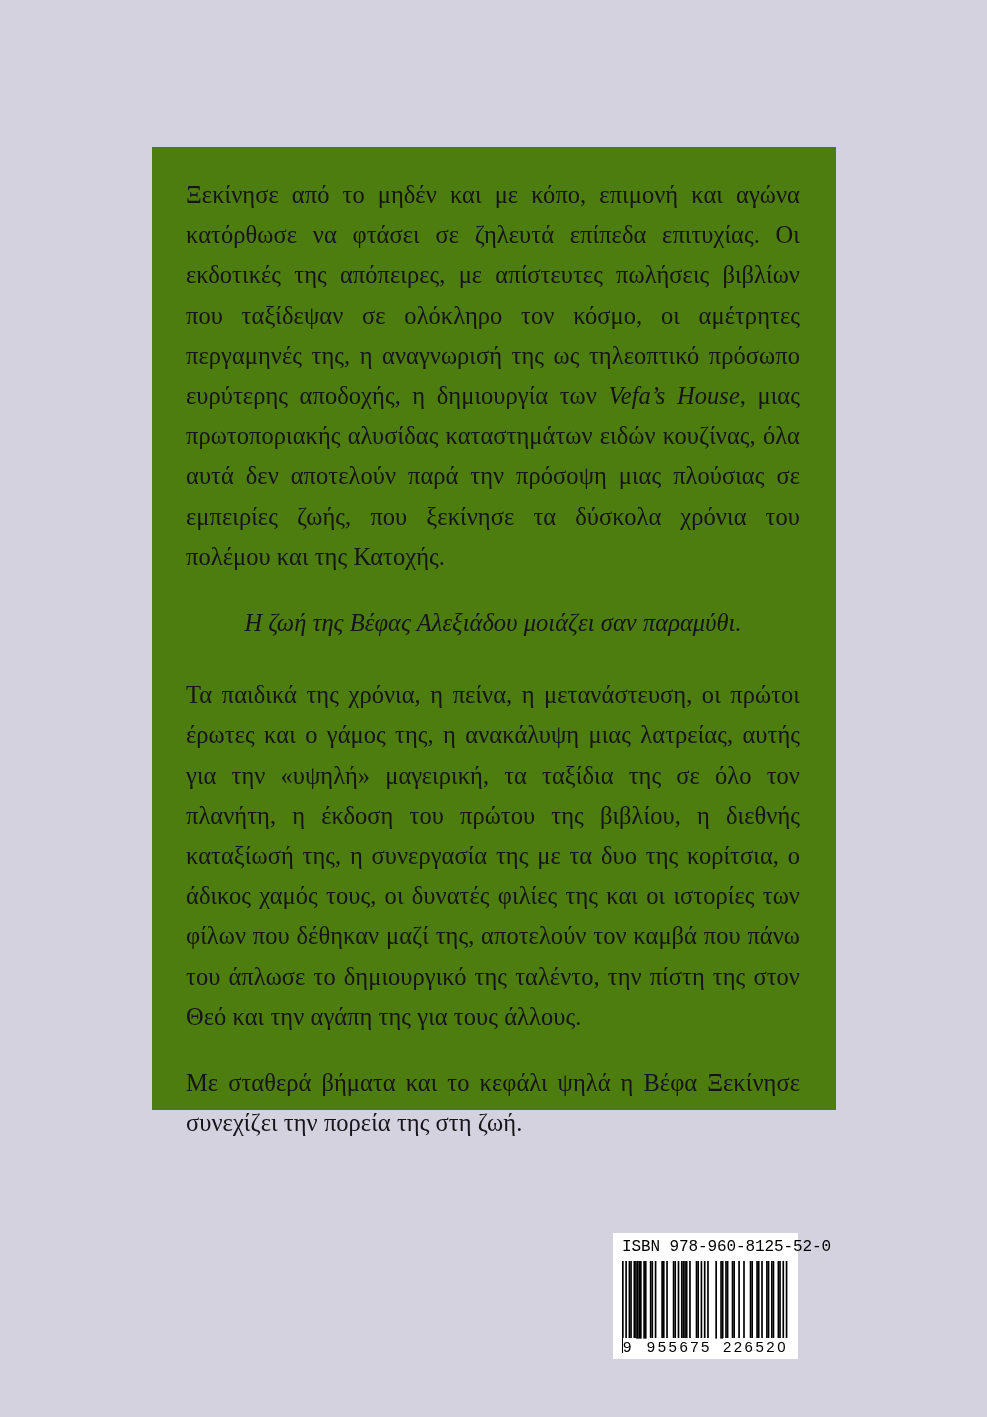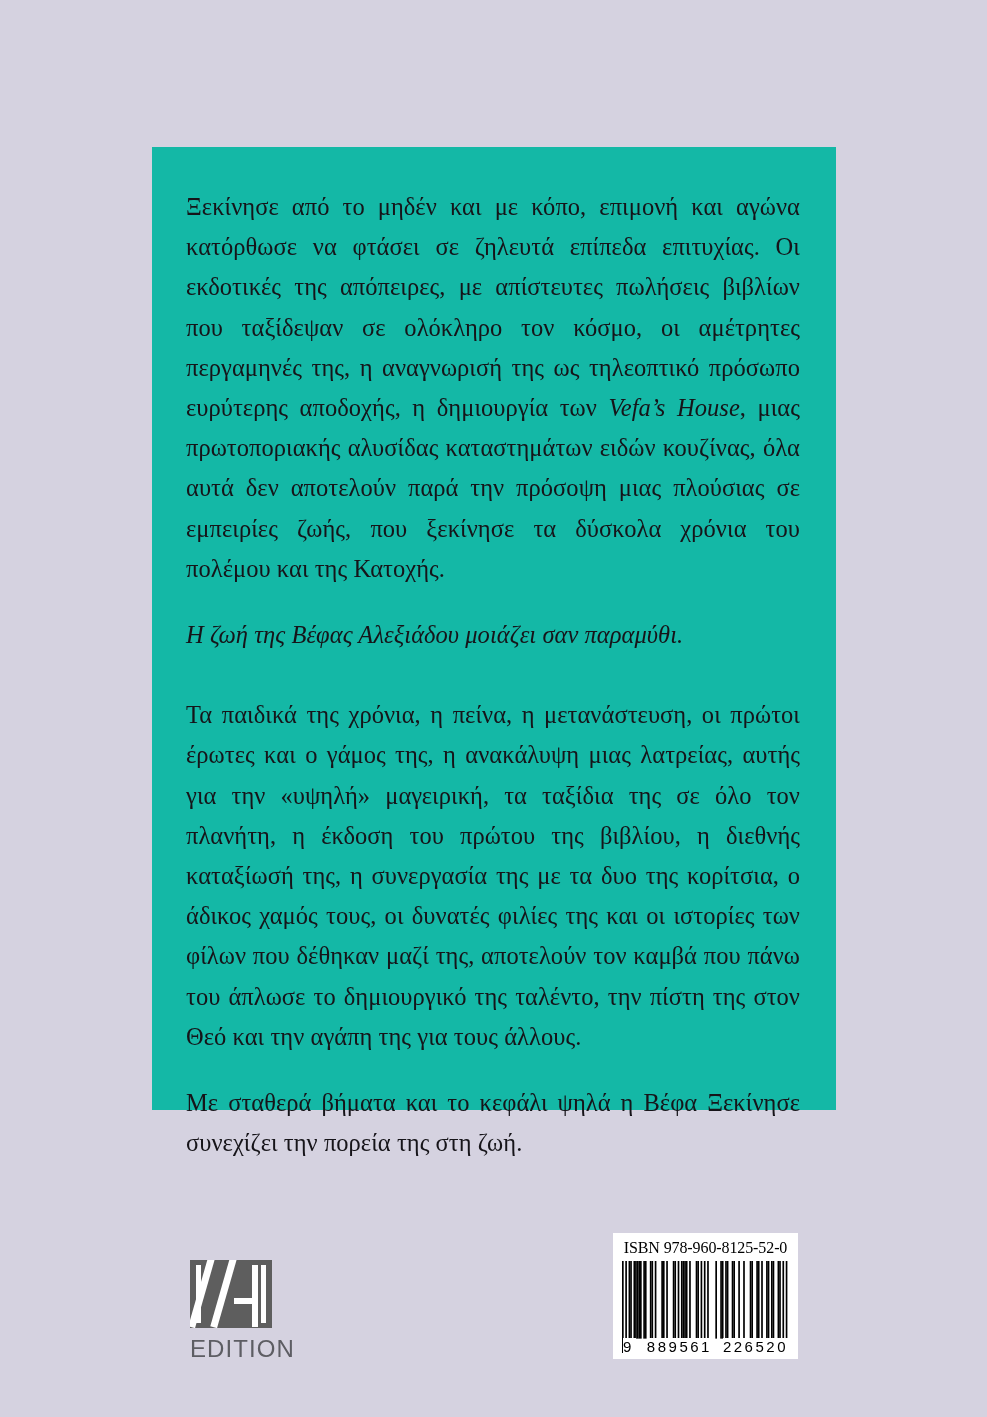--- a/index.html
+++ b/index.html
@@ -22,41 +22,41 @@
     background: #d5d2e0;
   }
 
   
   .text-panel {
     position: absolute;
     left: 152px;
     top: 147px;
     width: 684px;
     height: 963px;
-    background: #14b8a6;
+    background: #4d7c0f;
     box-sizing: border-box;
-    padding: 40px 36px 30px 34px;
+    padding: 28px 36px 30px 34px;
   }
 
   .blurb {
     font-size: 24.5px;
     line-height: 40.2px;
     color: #161419;
     text-align: justify;
     text-justify: inter-word;
     margin: 0 0 26px 0;
     hyphens: manual;
     -webkit-hyphens: manual;
     letter-spacing: 0.05px;
   }
   .blurb:last-child { margin-bottom: 0; }
   .blurb.italic {
     font-style: italic;
-    text-align: left;
-    margin-bottom: 40px;
+    text-align: center;
+    margin-bottom: 32px;
   }
   .blurb .it { font-style: italic; }
 
   
   .logo-block {
     position: absolute;
     left: 190px;
     top: 1260px;
     width: 110px;
   }
@@ -120,21 +120,21 @@
     top: 1233px;
     width: 185px;
     height: 126px;
     background: #ffffff;
     box-sizing: border-box;
     padding: 6px 9px 4px 9px;
     display: flex;
     flex-direction: column;
   }
   .isbn-line {
-    font-family: Liberation Serif, serif;
+    font-family: Liberation Mono, monospace;
     font-size: 16px;
     color: #000;
     text-align: center;
     letter-spacing: -0.1px;
     line-height: 1.1;
     white-space: nowrap;
   }
   .bars {
     flex: 1;
     margin-top: 4px;
@@ -172,30 +172,20 @@
 
     <p class="blurb italic">Η ζωή της Βέφας Αλεξιάδου μοιάζει σαν παραμύθι.</p>
 
     <p class="blurb">Τα παιδικά της χρόνια, η πείνα, η μετανάστευση, οι πρώτοι έρωτες και ο γάμος της, η ανακάλυψη μιας λατρείας, αυτής για την «υψηλή» μαγειρική, τα ταξίδια της σε όλο τον πλανήτη, η έκδοση του πρώτου της βιβλίου, η διεθνής καταξίωσή της, η συνεργασία της με τα δυο της κορίτσια, ο άδικος χαμός τους, οι δυνατές φιλίες της και οι ιστορίες των φίλων που δέθηκαν μαζί της, αποτελούν τον καμβά που πάνω του άπλωσε το δημιουργικό της ταλέντο, την πίστη της στον Θεό και την αγάπη της για τους άλλους.</p>
 
     <p class="blurb">Με σταθερά βήματα και το κεφάλι ψηλά η Βέφα Ξεκίνησε συνεχίζει την πορεία της στη ζωή.</p>
 
 
   </div>
 
-  <div class="logo-block">
-    <div class="logo-mark">
-      <div class="inner-border"></div>
-      <div class="stroke s-v-left"></div>
-      <div class="stroke s-v-right"></div>
-      <div class="stroke s-a-right"></div>
-      <div class="stroke s-a-bar"></div>
-    </div>
-    <div class="logo-caption">EDITION</div>
-  </div>
 
   <div class="barcode-block">
     <div class="isbn-line">ISBN 978-960-8125-52-0</div>
     <svg class="bars" viewBox="0 0 200 100" preserveAspectRatio="none" aria-hidden="true">
       <g id="bar-group" fill="#000">
           <rect x="0.000" y="0" width="2.000" height="100"></rect>
           <rect x="3.922" y="0" width="2.000" height="100"></rect>
           <rect x="7.843" y="0" width="2.000" height="84"></rect>
           <rect x="9.804" y="0" width="2.000" height="84"></rect>
           <rect x="13.725" y="0" width="2.000" height="84"></rect>
@@ -243,18 +233,18 @@
           <rect x="178.431" y="0" width="2.000" height="84"></rect>
           <rect x="180.392" y="0" width="2.000" height="84"></rect>
           <rect x="186.275" y="0" width="2.000" height="84"></rect>
           <rect x="188.235" y="0" width="2.000" height="84"></rect>
           <rect x="192.157" y="0" width="2.000" height="84"></rect>
           <rect x="196.078" y="0" width="2.000" height="100"></rect>
         </g>
     </svg>
     <div class="ean-digits">
       <span class="grp lead">9</span>
-      <span class="grp">889561</span>
+      <span class="grp">955675</span>
       <span class="grp">226520</span>
     </div>
   </div>
 
 </div>
 
 </body></html>

